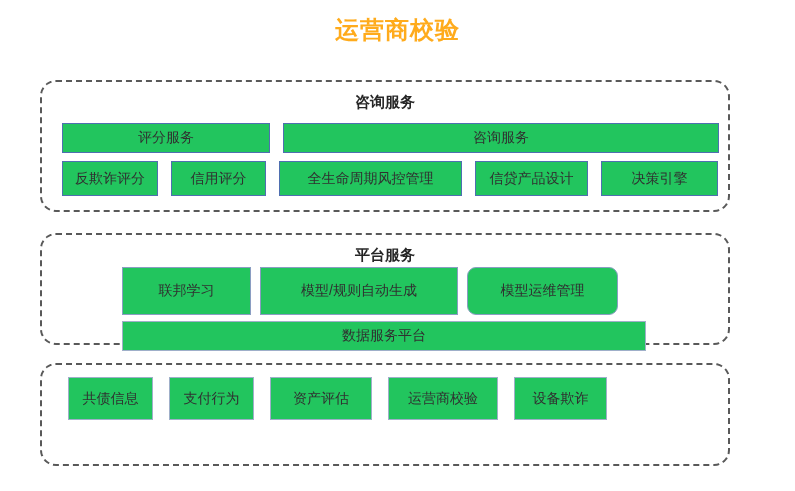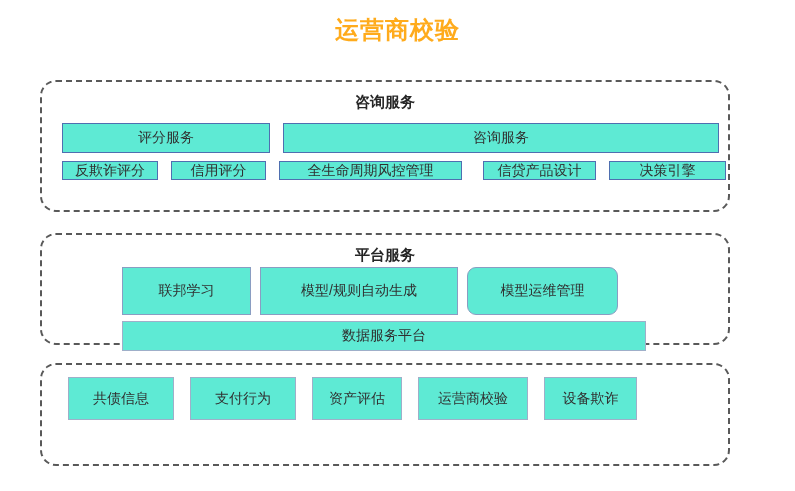--- a/index.html
+++ b/index.html
@@ -48,46 +48,46 @@
   .panel-3 .panel-title { margin-top: 14px; }
 
   .row {
     display: flex;
     align-items: stretch;
   }
   .box {
     display: flex;
     align-items: center;
     justify-content: center;
-    background: #5eead4;
+    background: #22c55e;
     box-sizing: border-box;
     font-size: 14px;
     color: #303030;
     white-space: nowrap;
   }
   
   .row-s1-headers { margin-top: 13px; padding-left: 20px; gap: 13px; }
   .row-s1-items   { margin-top: 8px;  padding-left: 20px; gap: 13px; }
   .b-primary { border: 1px solid #4F6FB0; height: 30px; }
-  .b-item    { border: 1px solid #4F6FB0; height: 19px; }
+  .b-item    { border: 1px solid #4F6FB0; height: 35px; }
   .w208 { width: 208px; } .w436 { width: 436px; }
   .w96 { width: 96px; } .w95 { width: 95px; } .w183 { width: 183px; }
-  .w113 { width: 113px; margin-left: 8px; } .w117 { width: 117px; }
+  .w113 { width: 113px; } .w117 { width: 117px; }
 
   
   .row-s2 { margin-top: 4px; padding-left: 80px; gap: 9px; }
   .row-s2-wide { margin-top: 6px; padding-left: 80px; }
   .b-secondary { border: 1px solid #8A9DC2; height: 48px; }
   .b-wide { border: 1px solid #9FAFC9; height: 30px; width: 524px; }
   .w129 { width: 129px; } .w198 { width: 198px; } .w151 { width: 151px; border-radius: 9px; }
 
   
   .row-s3 { margin-top: 12px; padding-left: 26px; gap: 16px; }
   .b-tertiary { border: 1px solid #9FAFC9; height: 43px; }
-  .w90 { width: 106px; } .w85 { width: 90px; } .w110 { width: 110px; } .w93 { width: 93px; }
+  .w90 { width: 85px; } .w85 { width: 102px; } .w110 { width: 110px; } .w93 { width: 93px; }
 </style>
 </head>
 <body>
 
 <div class="page">
 
   <h1 class="page-title">运营商校验</h1>
 
   <section class="panel panel-1">
     <div class="panel-title">咨询服务</div>

